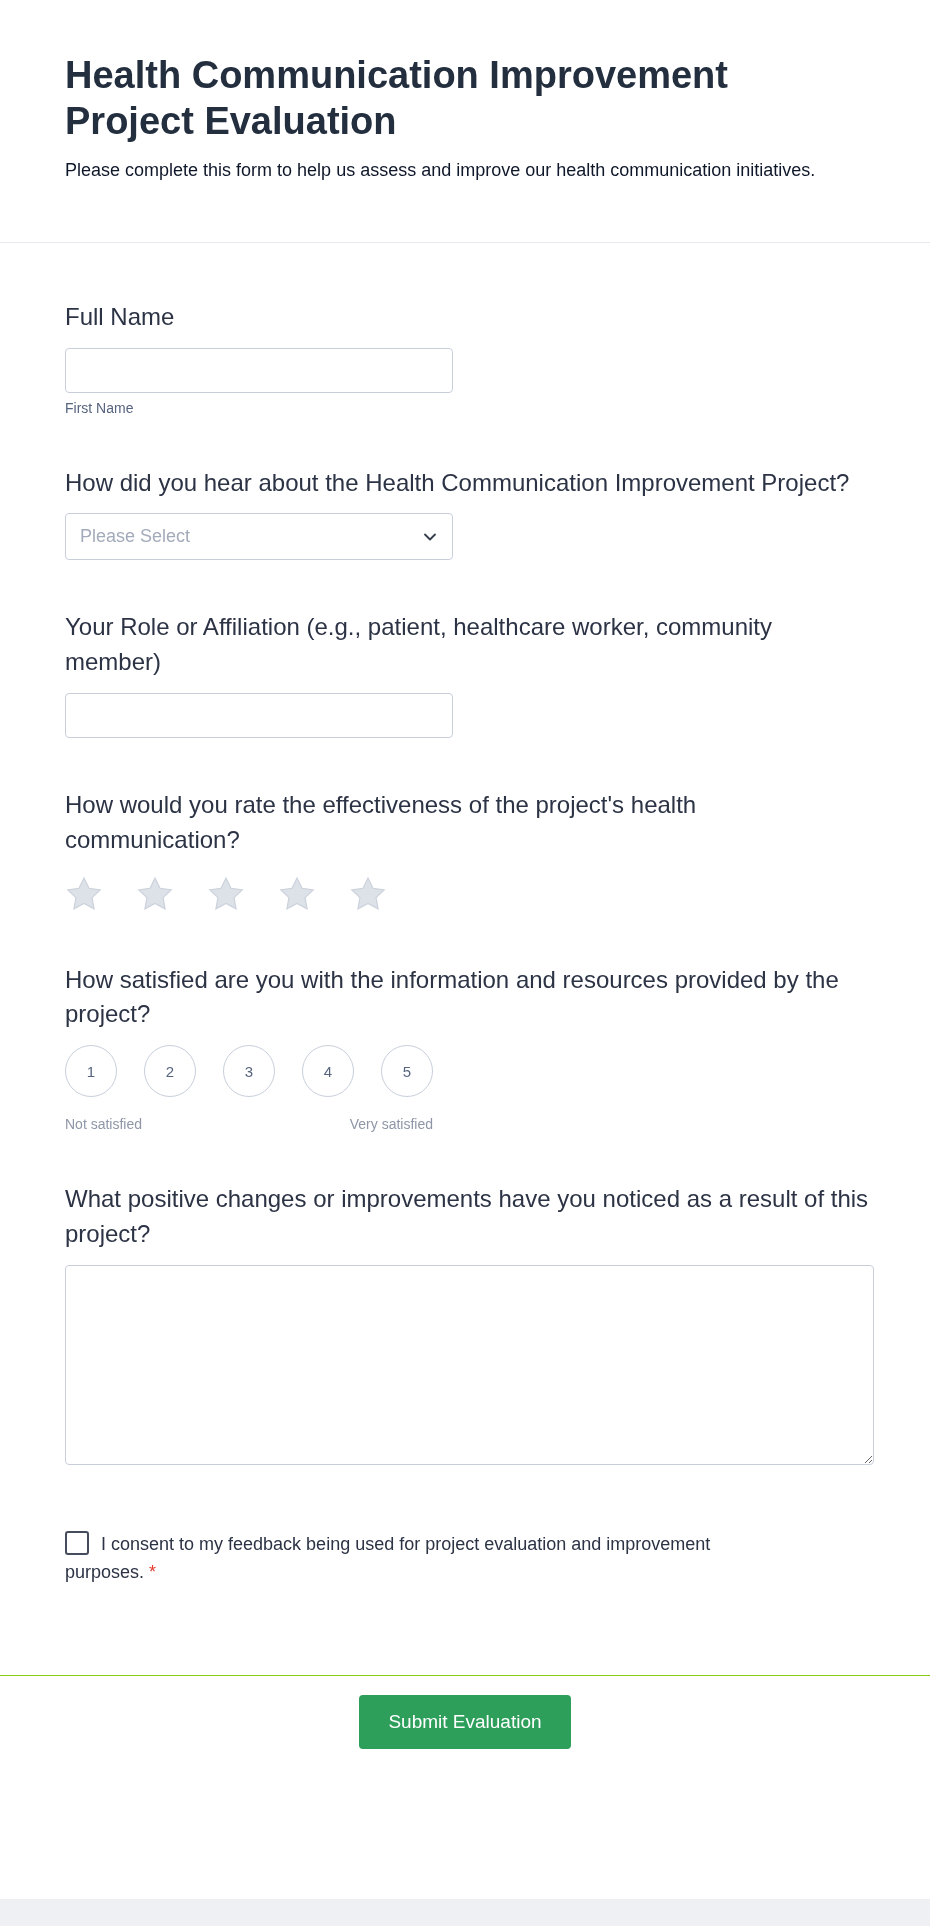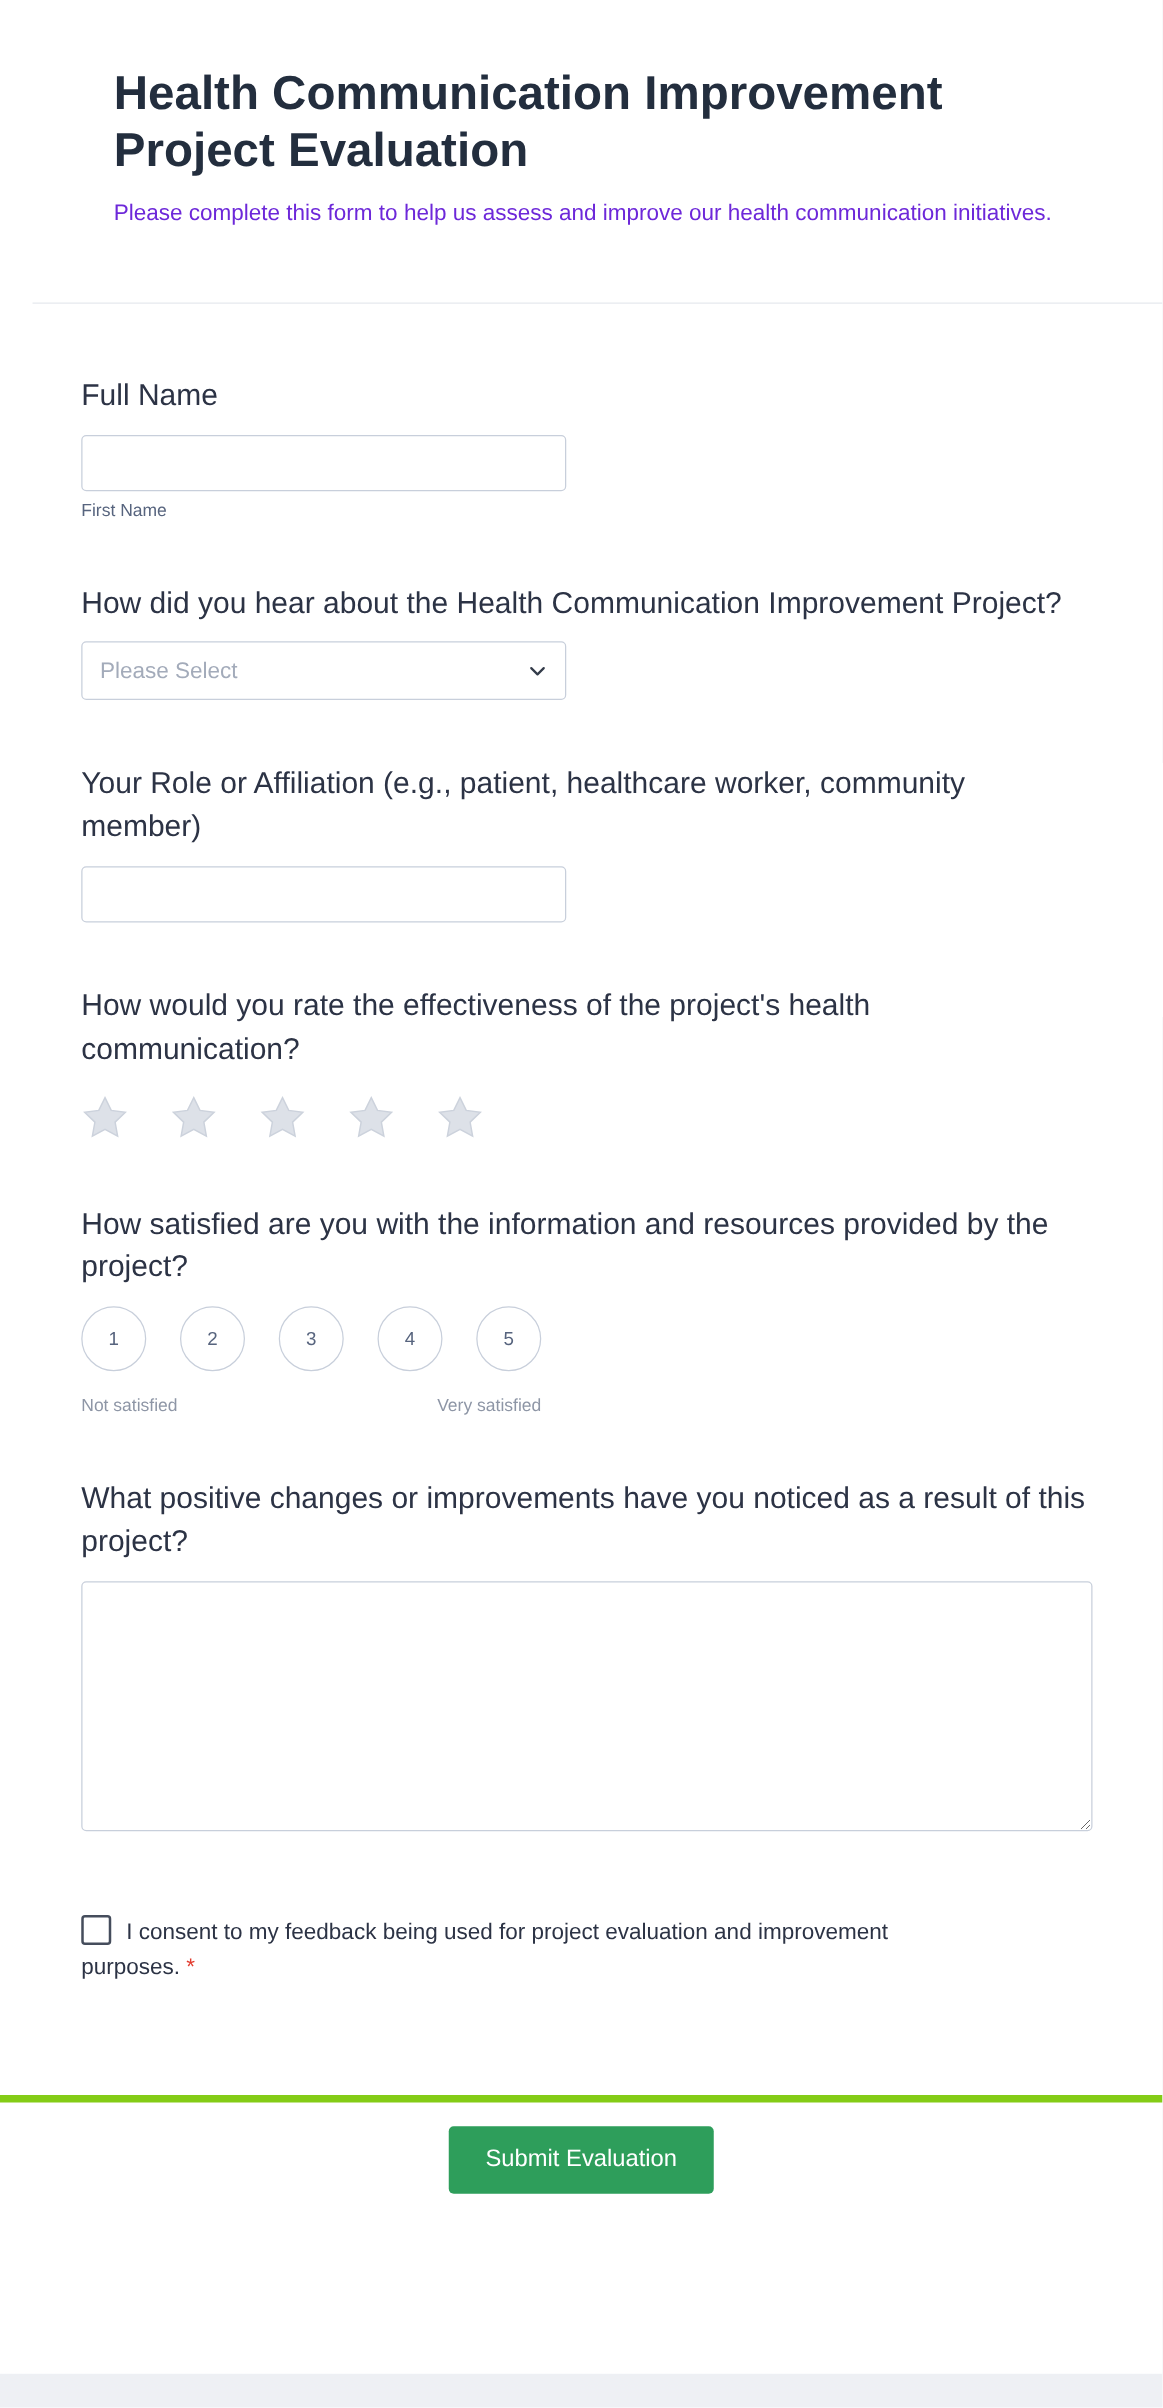--- a/index.html
+++ b/index.html
@@ -10,34 +10,33 @@
     font-family: "Liberation Sans", sans-serif;
     color: #2c3345;
     overflow: hidden;
   }
   .page { background: #ffffff; min-height: 1899px; }
 
   
   .form-header {
     padding: 52px 56px 58px 65px;
     border-bottom: 1px solid #e6e9ee;
-    margin-left: 26px;
   }
   .form-title {
     font-size: 38px;
     font-weight: 700;
     color: #232e3e;
     line-height: 1.22;
     max-width: 780px;
   }
   .form-subtitle {
     margin-top: 12px;
     font-size: 18px;
     line-height: 1.5;
-    color: #6d28d9;
+    color: #0f172a;
     max-width: 760px;
   }
 
   
   .form-body { padding: 57px 56px 12px 65px; }
   .group { margin-bottom: 50px; }
   .field-label {
     font-size: 24px;
     line-height: 1.45;
     color: #2c3345;
@@ -144,21 +143,21 @@
     background: #fff;
     vertical-align: -5px;
     margin-right: 12px;
     cursor: pointer;
   }
   .required { color: #e23b2e; margin-left: 5px; font-size: 18px; }
 
   
   .form-footer {
     margin-top: 77px;
-    border-top: 6px solid #84cc16;
+    border-top: 1px solid #84cc16;
     padding: 19px 0 27px;
     text-align: center;
   }
   .submit-button {
     display: inline-block;
     background: #2e9e5b;
     color: #ffffff;
     border: none;
     border-radius: 4px;
     height: 54px;

